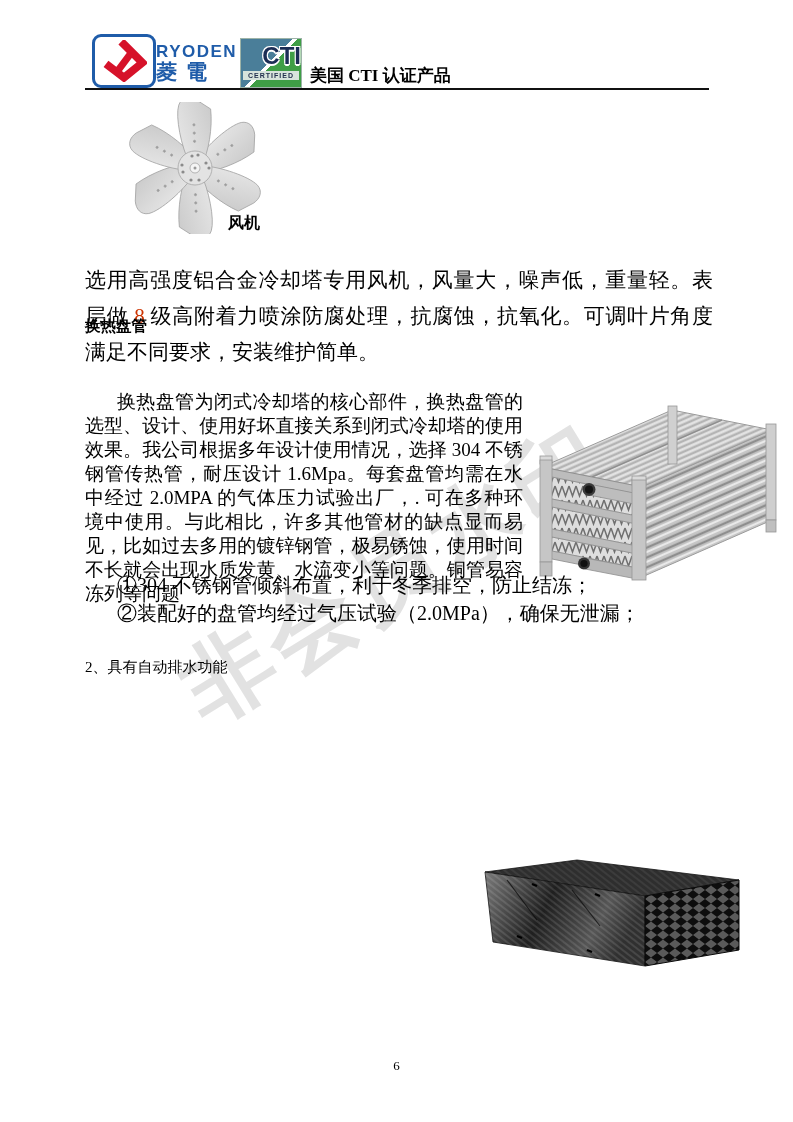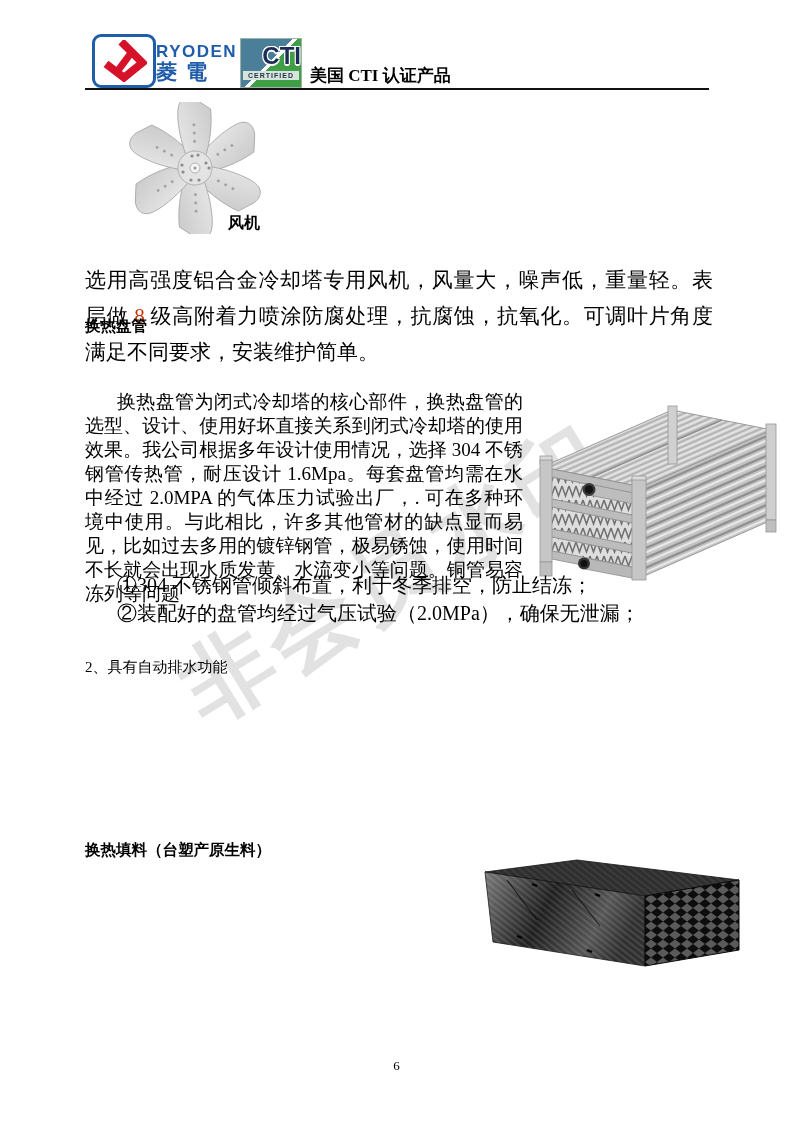--- a/index.html
+++ b/index.html
@@ -197,21 +197,20 @@
     </svg>
   </div>
 
   <p class="abs content sec1-para">换热盘管为闭式冷却塔的核心部件，换热盘管的选型、设计、使用好坏直接关系到闭式冷却塔的使用效果。我公司根据多年设计使用情况，选择 304 不锈钢管传热管，耐压设计 1.6Mpa。每套盘管均需在水中经过 2.0MPA 的气体压力试验出厂，. 可在多种环境中使用。与此相比，许多其他管材的缺点显而易见，比如过去多用的镀锌钢管，极易锈蚀，使用时间不长就会出现水质发黄、水流变小等问题。铜管易容冻列等问题</p>
 
   <div class="abs content bullet b1">①304 不锈钢管倾斜布置，利于冬季排空，防止结冻；</div>
   <div class="abs content bullet b2">②装配好的盘管均经过气压试验（2.0MPa），确保无泄漏；</div>
   <div class="abs content sec1-item2">2、具有自动排水功能</div>
 
 
-  <div class="abs content fill-head">换热填料（台塑产原生料）</div>
 
   <div class="abs content fill-img">
     <svg width="285" height="145" viewBox="0 0 285 145">
       <defs>
         <linearGradient id="pvcg" x1="0" y1="0" x2="1" y2="0.3">
           <stop offset="0" stop-color="#7a7a7a"></stop>
             <stop offset="0.45" stop-color="#1f1f1f"></stop>
           <stop offset="0.8" stop-color="#565656"></stop>
             <stop offset="1" stop-color="#303030"></stop>
         </linearGradient>

